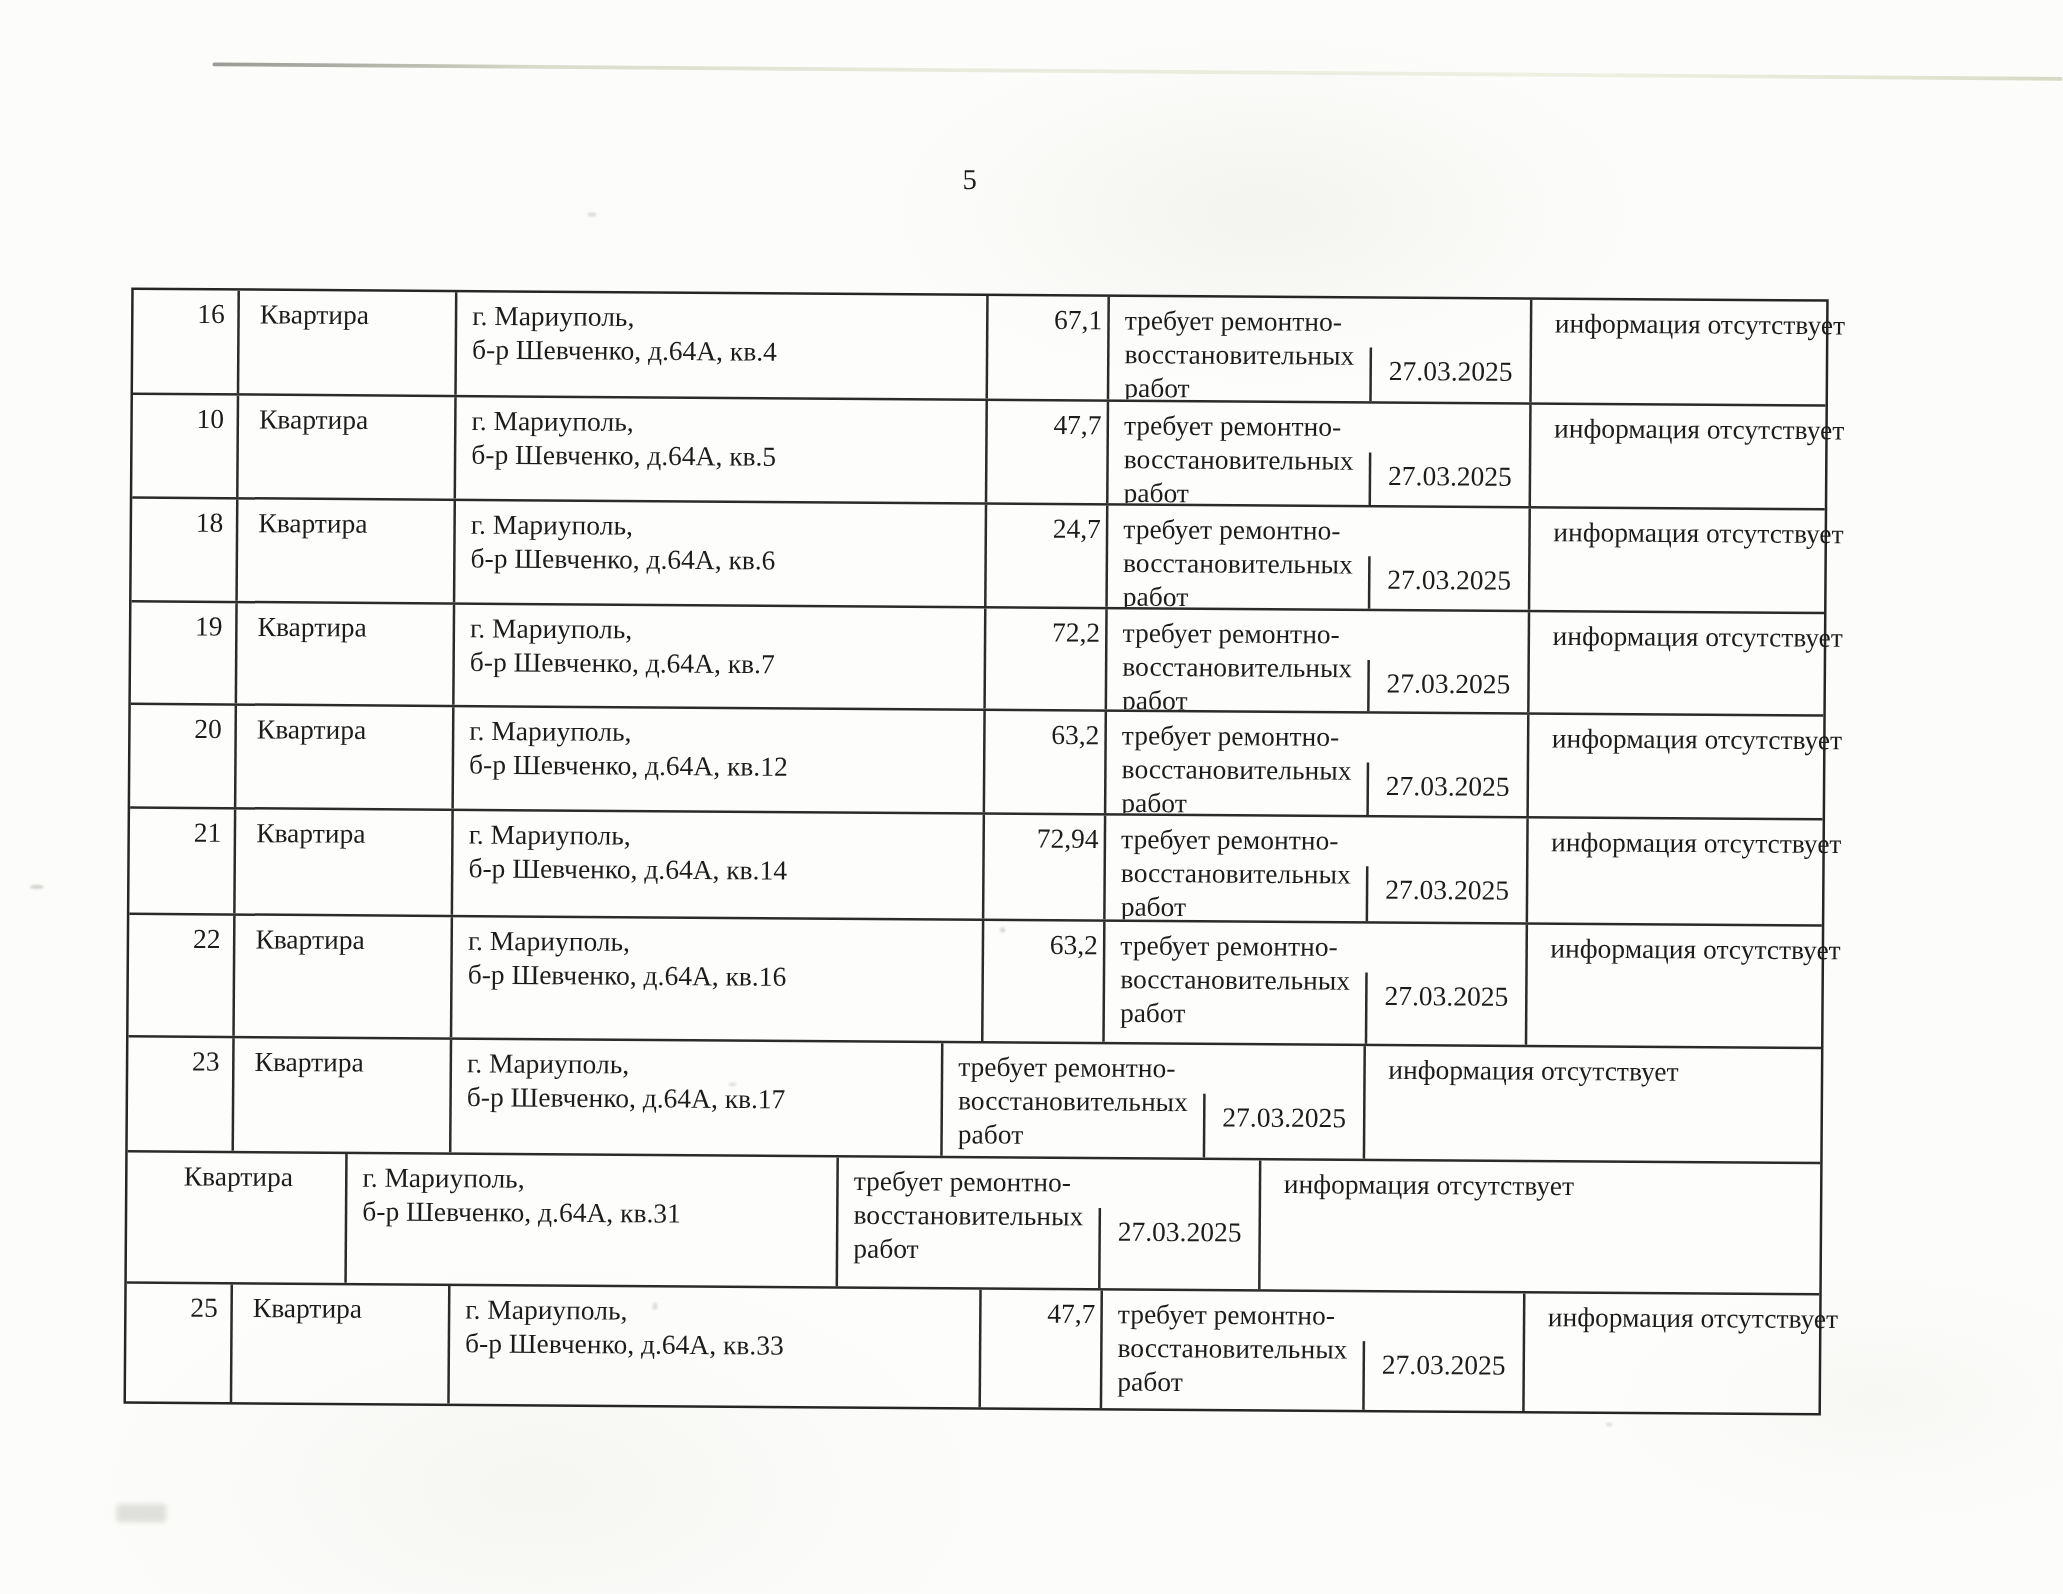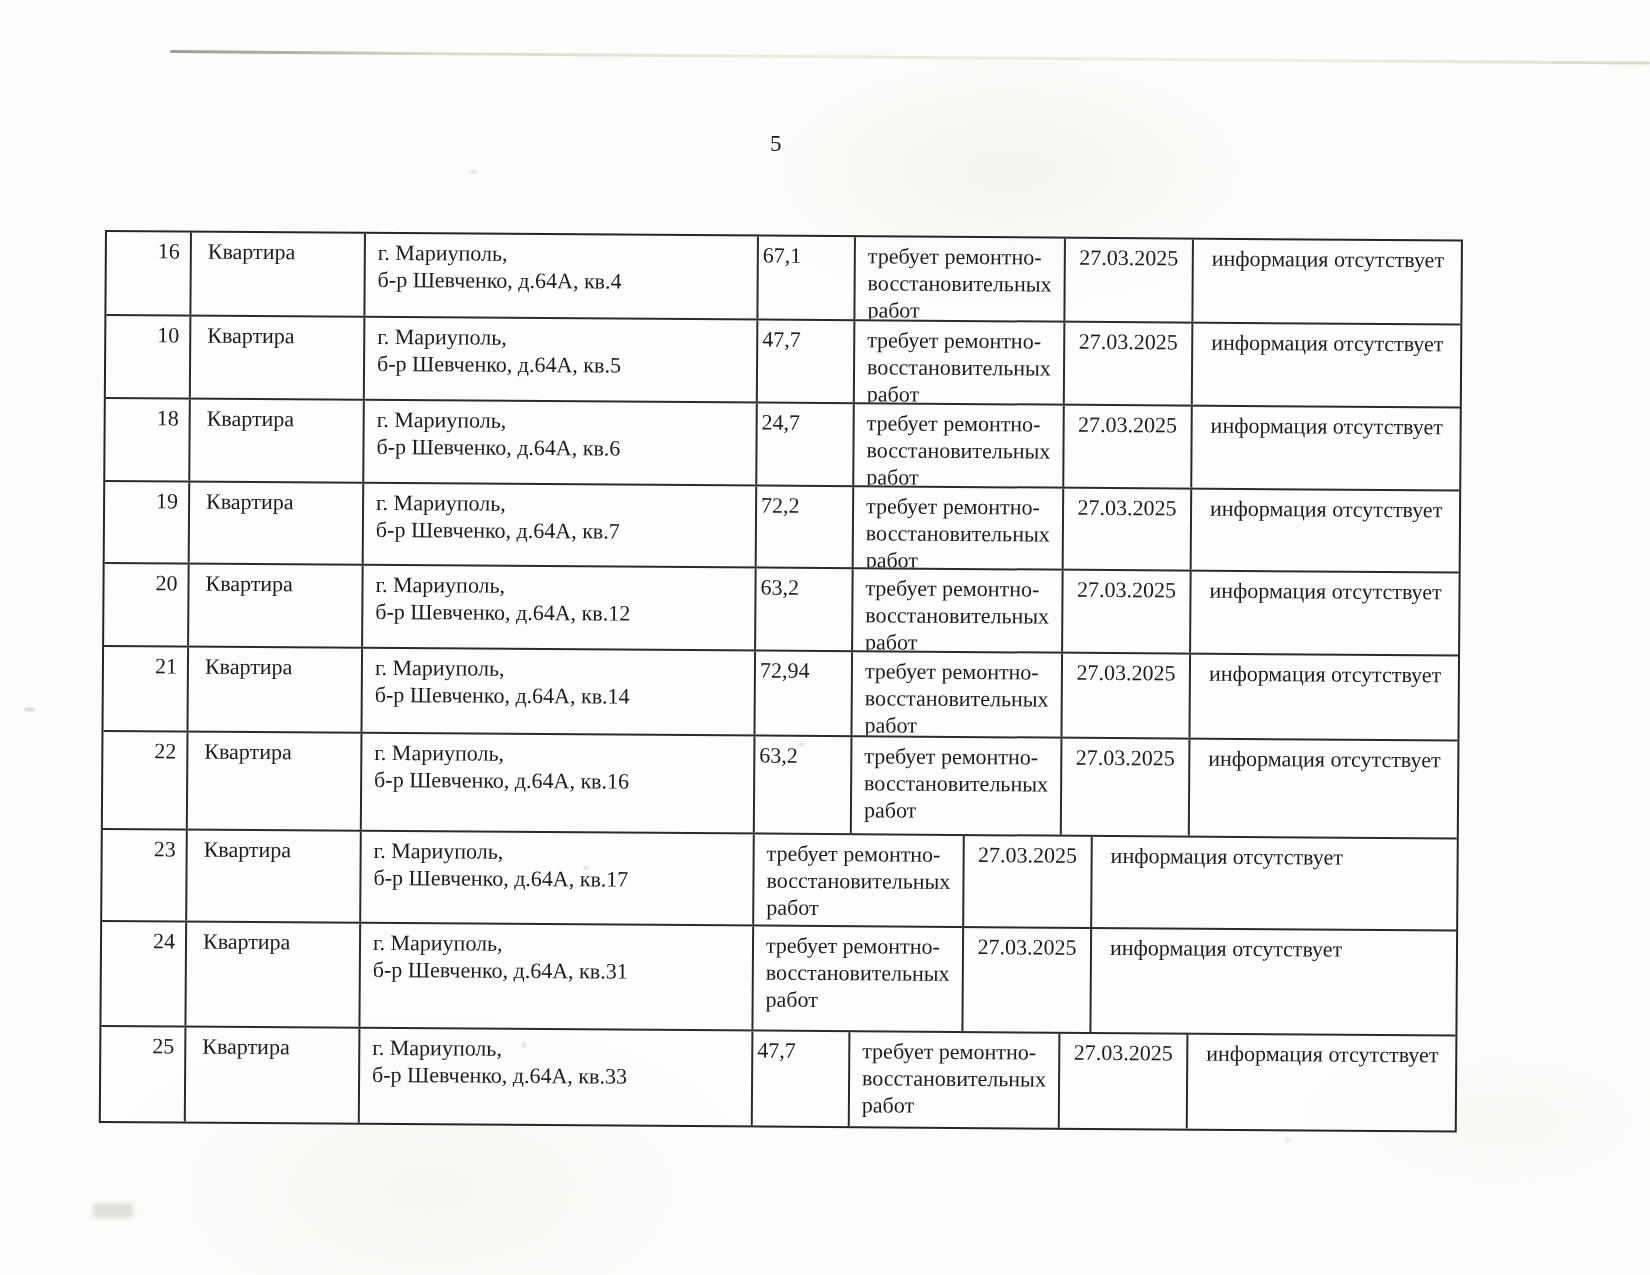--- a/index.html
+++ b/index.html
@@ -61,23 +61,23 @@
     border-left:2px solid #2b2b2b;
     padding:5px 6px 0 12px;
     font-size:22px;line-height:27px;
     overflow:hidden;
     flex:0 0 auto;
   }
   .cell:first-child{border-left:none;padding-left:45px;}
   .c-num {width:83px; text-align:center;padding-left:4px;padding-right:4px;}
   .c-type{width:174px;padding-left:16px;}
   .c-addr{width:393px;}
-  .c-area{width:97px; text-align:left;padding-left:4px;padding-right:4px;}
+  .c-area{width:97px; text-align:right;padding-left:4px;padding-right:4px;margin-left:32px;}
   .c-cond{width:210px;}
-  .c-date{width:128px;text-align:center;padding-left:4px;padding-right:4px;}
+  .c-date{width:128px;text-align:center;padding-left:4px;padding-right:4px;margin-top:39px;}
   .c-info{width:273px;padding-left:18px;}
   
   .speck{position:absolute;background:#9a9a96;border-radius:50%;filter:blur(1px);pointer-events:none;}
   .s1{left:470px;top:170px;width:7px;height:3px;opacity:.35;}
   .s2{left:24px;top:708px;width:11px;height:3px;opacity:.45;}
   .s3{left:800px;top:742px;width:4px;height:4px;opacity:.4;}
   .s4{left:583px;top:866px;width:6px;height:3px;opacity:.3;}
   .s5{left:522px;top:1042px;width:4px;height:6px;opacity:.3;}
   .s6{left:1285px;top:1138px;width:5px;height:3px;opacity:.3;}
   .smudge{
@@ -191,21 +191,20 @@
     <div class="cell c-addr">
       <div>г. Мариуполь,</div>
       <div>б-р Шевченко, д.64А, кв.17</div>
     </div>
     <div class="cell c-cond">требует ремонтно-восстановительных работ</div>
     <div class="cell c-date">27.03.2025</div>
     <div class="cell c-info">информация отсутствует</div>
   </div>
 
   <div class="row">
-    <div class="cell c-num">24</div>
     <div class="cell c-type">Квартира</div>
     <div class="cell c-addr">
       <div>г. Мариуполь,</div>
       <div>б-р Шевченко, д.64А, кв.31</div>
     </div>
     <div class="cell c-cond">требует ремонтно-восстановительных работ</div>
     <div class="cell c-date">27.03.2025</div>
     <div class="cell c-info">информация отсутствует</div>
   </div>
 

